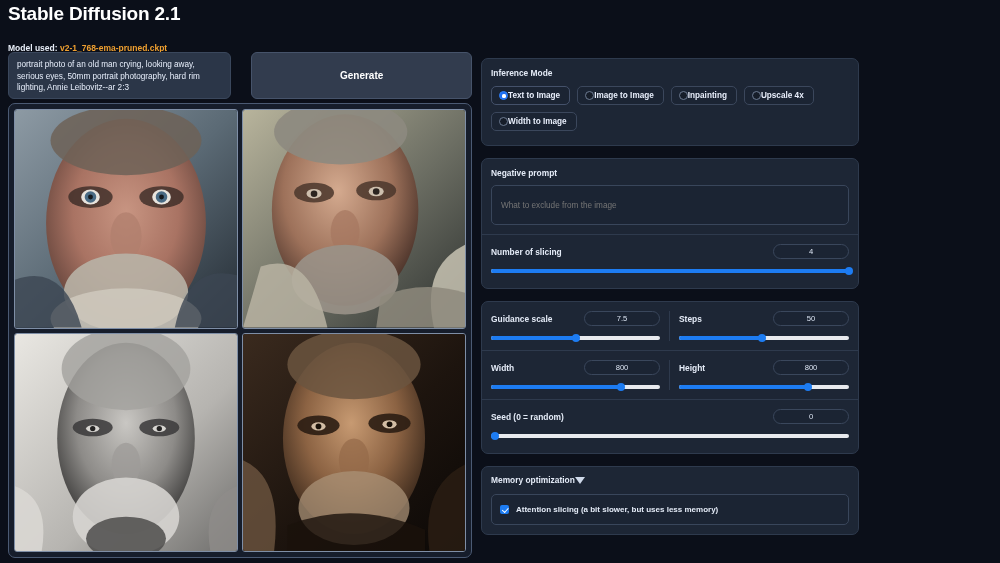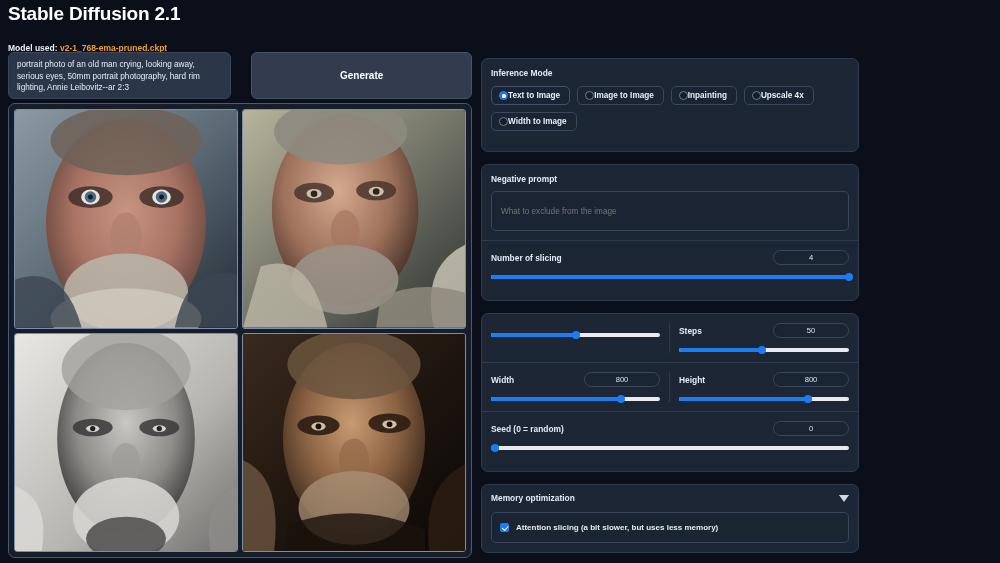--- a/index.html
+++ b/index.html
@@ -58,21 +58,21 @@
   .thumb { border-radius: 3px; overflow: hidden; position: relative; border: 1px solid #7e8ea6; }
   .thumb svg { display: block; width: 100%; height: 100%; }
 
   
   .right-col { position: absolute; left: 481px; top: 58px; width: 378px; }
   .panel {
     background: #1d2635;
     border: 1px solid #2e3a4d;
     border-radius: 7px;
     margin-bottom: 12px;
-    padding: 9px 9px 20px 9px;
+    padding: 9px 9px 14px 9px;
   }
   .panel-label { font-size: 8.4px; font-weight: bold; color: #e4ebf7; }
 
   .radio-row { display: flex; flex-wrap: wrap; gap: 7px; margin-top: 8px; }
   .radio-chip {
     display: flex; align-items: center; 
     background: #1b2433; border: 1px solid #3b475c; border-radius: 5px;
     padding: 4px 9px 4px 7px; cursor: pointer;
   }
   .radio-chip.selected { background: #1b2433; border-color: #44516a; }
@@ -119,21 +119,21 @@
     position: absolute; top: -0.5px; width: 8px; height: 8px; border-radius: 50%;
     background: #1d7cf2; transform: translateX(-4px);
   }
 
   .two-col { display: flex; }
   .two-col > .half { width: 50%; }
   .two-col > .half:first-child { padding-right: 9px; border-right: 1px solid #2e3a4d; }
   .two-col > .half:last-child { padding-left: 9px; }
 
   .panel.tight { padding: 8px 9px 9px 9px; }
-  .mem-head { display: flex; align-items: center; justify-content: space-between; }
+  .mem-head { display: flex; align-items: center; }
   .tri-down {
     width: 0; height: 0; border-left: 5px solid transparent; border-right: 5px solid transparent;
     border-top: 7px solid #cfd9ea; cursor: pointer;
   }
   .check-row {
     margin-top: 9px;
     background: #1b2433; border: 1px solid #39465b; border-radius: 5px;
     padding: 10px 8px; display: flex; align-items: center; gap: 7px;
   }
   .checkbox {
@@ -345,20 +345,24 @@
           <div class="track"></div>
           <div class="fill" style="width:100%"></div>
           <div class="thumb-dot" style="left:100%"></div>
         </div>
       </div>
     </div>
 
     <div class="panel">
       <div class="two-col">
         <div class="half">
+          <div class="ctl-head">
+            <span class="panel-label">Guidance scale</span>
+            <span class="num-box">7.5</span>
+          </div>
           <div class="slider">
             <div class="track"></div>
             <div class="fill" style="width:50%"></div>
             <div class="thumb-dot" style="left:50%"></div>
           </div>
         </div>
         <div class="half">
           <div class="ctl-head">
             <span class="panel-label">Steps</span>
             <span class="num-box">50</span>

